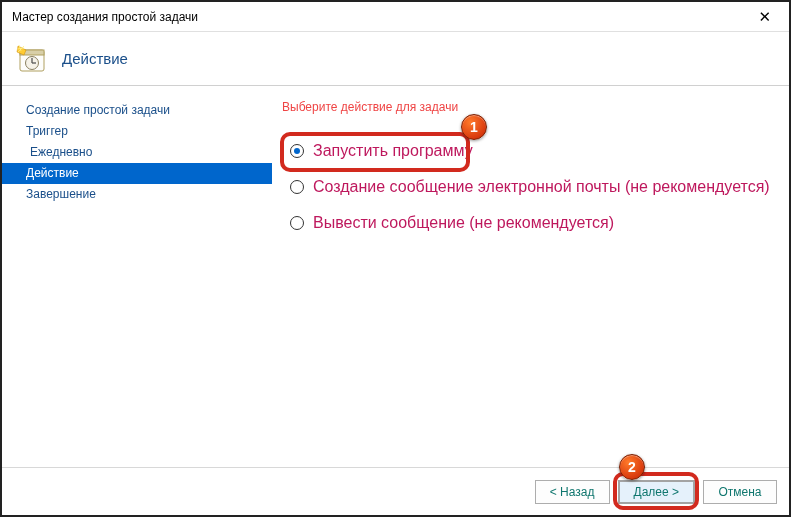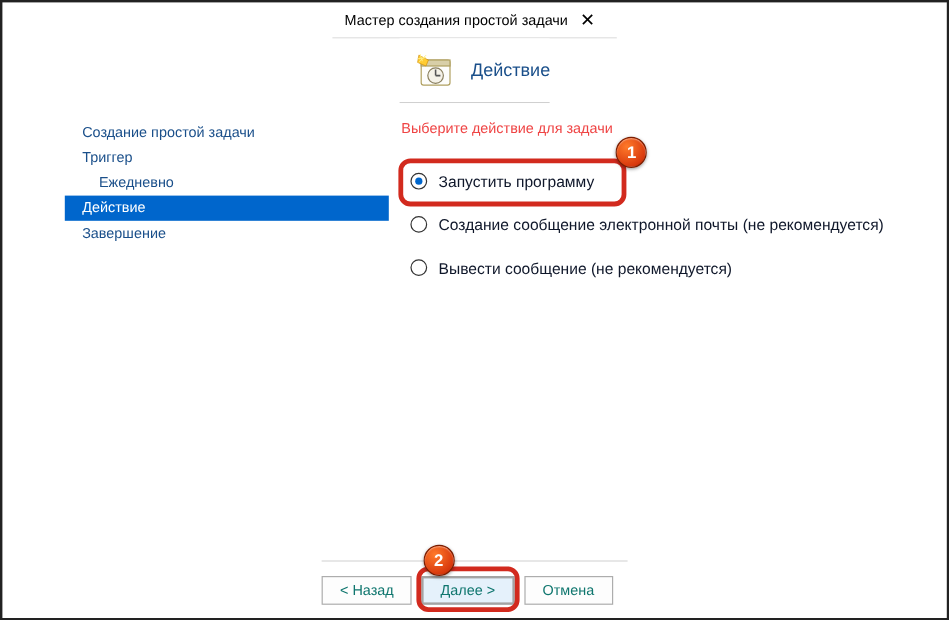--- a/index.html
+++ b/index.html
@@ -15,21 +15,20 @@
     position: relative;
   }
   .window {
     width: 791px;
     height: 517px;
     border: 2px solid #222;
     background: #fff;
     display: flex;
     flex-direction: column;
     position: relative;
-    align-items: center;
   }
   .titlebar {
     height: 30px;
     display: flex;
     align-items: center;
     justify-content: space-between;
     padding: 0 8px 0 10px;
     border-bottom: 1px solid #e0e0e0;
   }
   .close-x {
@@ -62,21 +61,21 @@
     display: flex;
     background: #fff;
   }
   .nav-col {
     width: 270px;
     padding-top: 14px;
   }
   .nav-item {
     height: 21px;
     line-height: 21px;
-    padding-left: 14px;
+    padding-left: 24px;
     color: #1a4f8a;
     cursor: pointer;
     font-size: 12px;
   }
   .nav-item.indent {
     padding-left: 28px;
   }
   .nav-item.selected {
     background: #0066cc;
     color: #fff;
@@ -113,22 +112,22 @@
   }
   .radio.checked::after {
     content: "";
     position: absolute;
     top: 3px; left: 3px;
     width: 6px; height: 6px;
     border-radius: 50%;
     background: #0066cc;
   }
   .radio-label {
-    font-size: 13px;
-    color: #0f172a;
+    font-size: 16px;
+    color: #be185d;
   }
   .footer-bar {
     height: 48px;
     border-top: 1px solid #d8d8d8;
     display: flex;
     align-items: center;
     justify-content: flex-end;
     padding-right: 12px;
     gap: 8px;
     position: relative;

